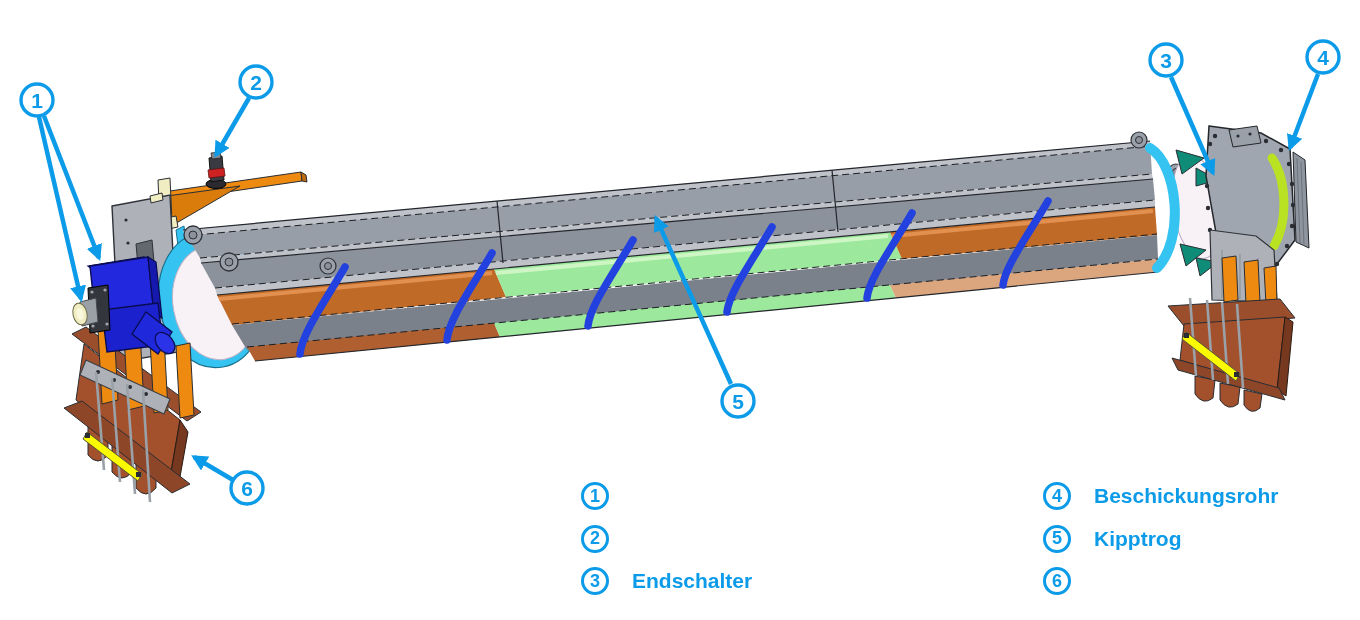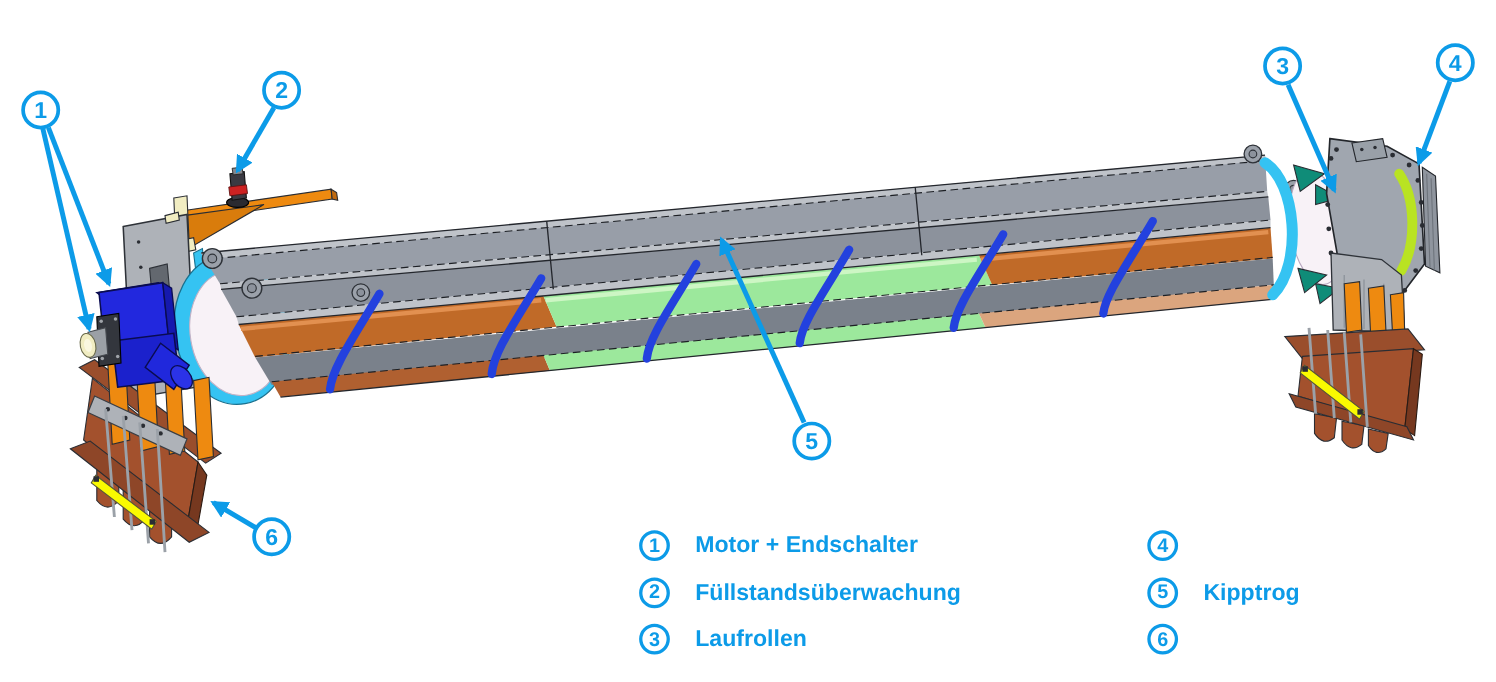--- a/index.html
+++ b/index.html
@@ -284,34 +284,33 @@
       <path class="co-line" d="M233,480 L194,457" marker-end="url(#ah)"></path>
       <circle class="co-circle" cx="247" cy="488" r="16"></circle>
       <text class="co-num" x="247" y="495.5">6</text>
     </g>
   </g>
 </svg>
 
   <div class="legend-col" style="left:581px;top:482px;">
     <div class="legend-row">
       <span class="lg-circle">1</span>
-      <span class="lg-label">Motor + Endschalter</span>
     </div>
     <div class="legend-row">
       <span class="lg-circle">2</span>
-      <span class="lg-label">Füllstandsüberwachung</span>
     </div>
     <div class="legend-row">
       <span class="lg-circle">3</span>
-      <span class="lg-label">Laufrollen</span>
+      <span class="lg-label">Endschalter</span>
     </div>
   </div>
   <div class="legend-col" style="left:1043px;top:482px;">
     <div class="legend-row">
       <span class="lg-circle">4</span>
+      <span class="lg-label">Beschickungsrohr</span>
     </div>
     <div class="legend-row">
       <span class="lg-circle">5</span>
       <span class="lg-label">Kipptrog</span>
     </div>
     <div class="legend-row">
       <span class="lg-circle">6</span>
     </div>
   </div>
 </div>

